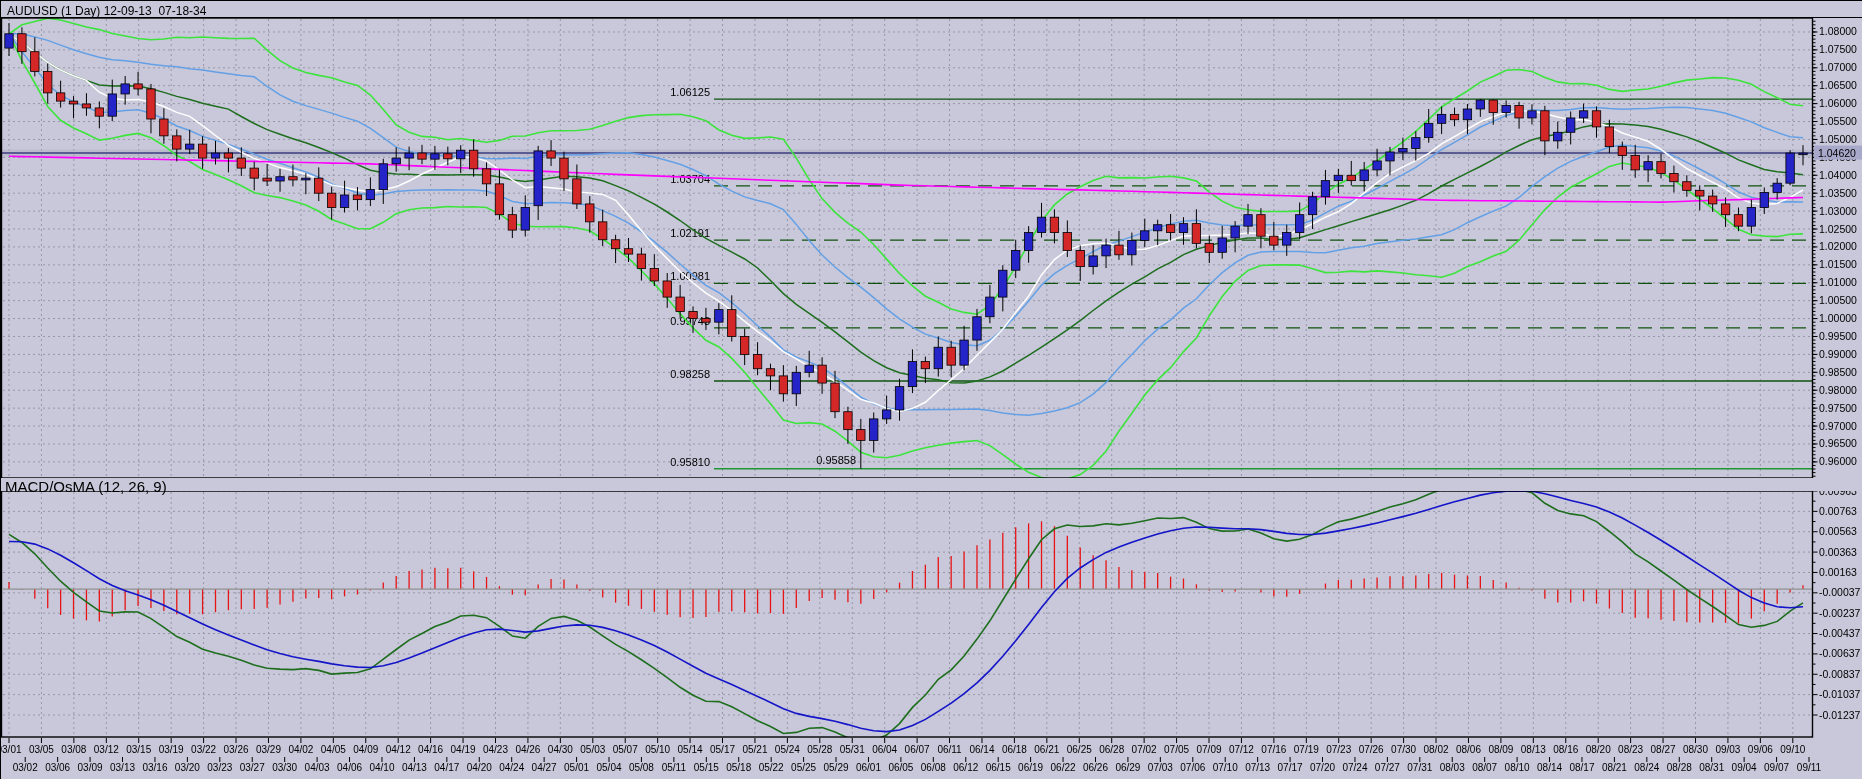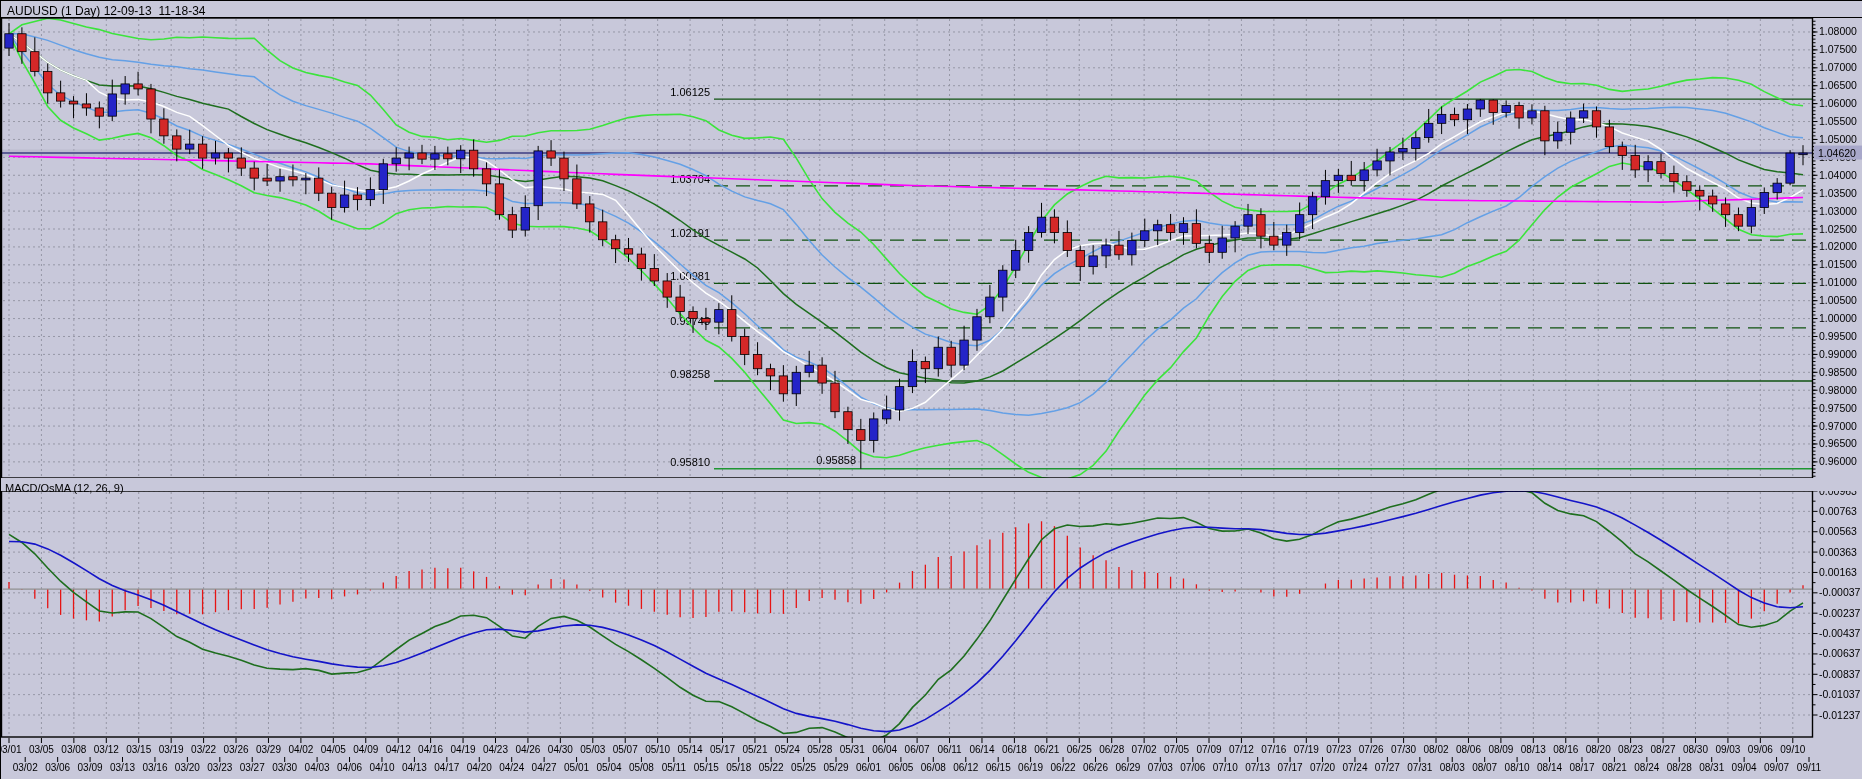--- a/index.html
+++ b/index.html
@@ -3,30 +3,30 @@
 <meta charset="utf-8">
 <style>
   html,body{margin:0;padding:0;background:#c8c8da;}
   #app{position:relative;width:1862px;height:779px;background:#c8c8da;overflow:hidden;
        border-top:1px solid #000;border-left:1px solid #000;box-sizing:border-box;
        font-family:"Liberation Sans",sans-serif;}
   #titlebar{position:absolute;left:0;top:0;width:100%;height:16px;background:#c8c8da;
             border-bottom:1px solid #000;z-index:3;}
   #titlebar span{display:inline-block;padding:1px 0 0 6px;font-size:12px;color:#000;}
   #indstrip{position:absolute;left:0;top:477px;width:100%;height:13px;background:#c8c8da;z-index:3;}
-  #indstrip span{display:inline-block;padding:0 0 0 4px;font-size:11px;color:#000;}
+  #indstrip span{display:inline-block;padding:0 0 0 4px;font-size:15px;color:#000;}
   #chart-svg{position:absolute;left:0;top:0;z-index:1;}
   text{font-family:"Liberation Sans",sans-serif;}
 </style>
 </head>
 <body>
 
 <div id="app">
   <div id="titlebar">
-    <span>AUDUSD (1 Day) 12-09-13_11-18-34</span>
+    <span>AUDUSD (1 Day) 12-09-13_07-18-34</span>
   </div>
   <div id="indstrip">
     <span>MACD/OsMA (12, 26, 9)</span>
   </div>
   <svg id="chart-svg" width="1862" height="779">
       <defs>
         <clipPath id="cpP">
           <rect x="1" y="17" width="1810" height="460"></rect>
         </clipPath>
         <clipPath id="cpM">

